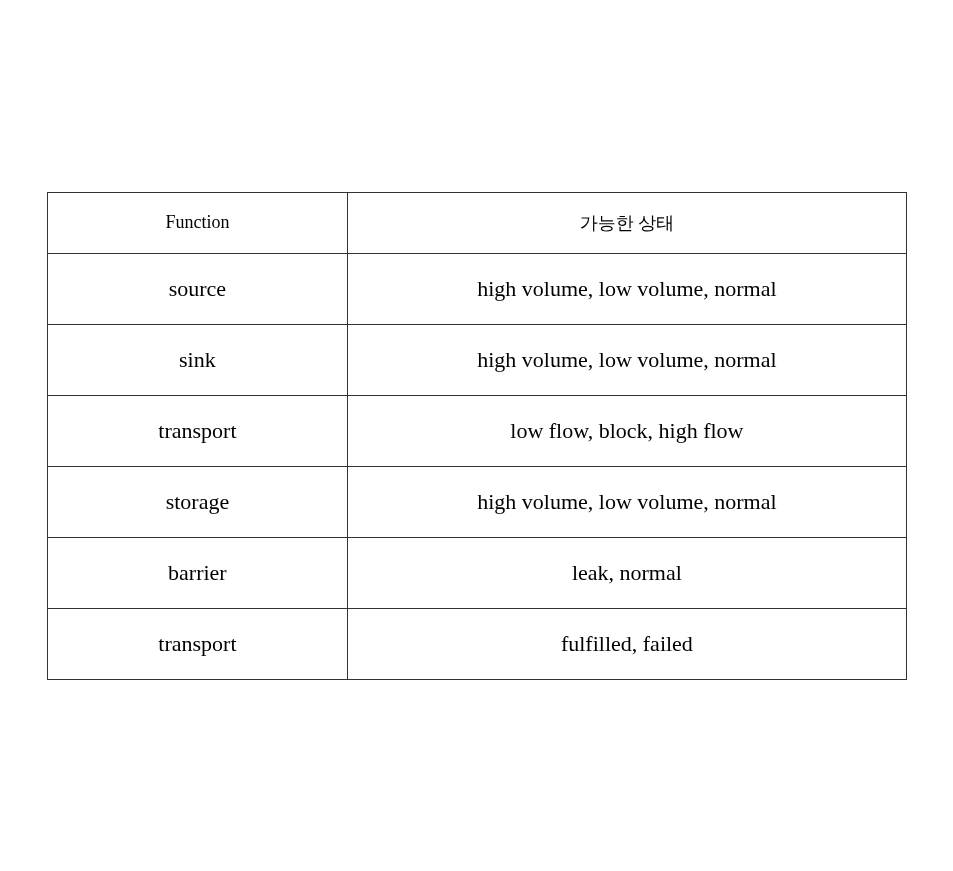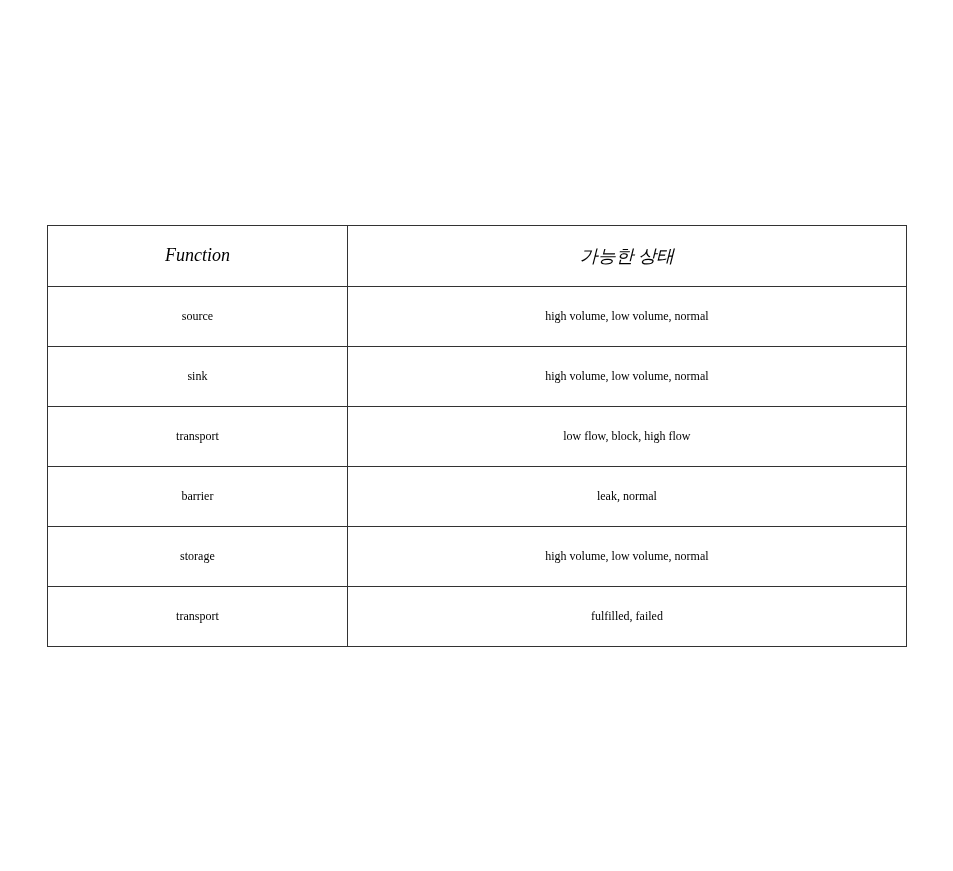--- a/index.html
+++ b/index.html
@@ -27,36 +27,35 @@
       width: 100%;
       border-collapse: collapse;
     }
 
     thead tr th {
       border-bottom: 1.5px solid #333;
       padding: 18px 20px;
       text-align: center;
       font-weight: normal;
       font-size: 18px;
-      font-style: italic;
     }
 
     thead tr th:first-child {
       border-right: 1.5px solid #333;
       width: 35%;
     }
 
     thead tr th:last-child {
       width: 65%;
     }
 
     tbody tr td {
       padding: 22px 20px;
       text-align: center;
-      font-size: 12px;
+      font-size: 22px;
       border-top: 1.5px solid #333;
     }
 
     tbody tr td:first-child {
       border-right: 1.5px solid #333;
     }
   </style>
 </head>
 <body>
 
@@ -75,26 +74,26 @@
         </tr>
         <tr>
           <td>sink</td>
           <td>high  volume,  low  volume,  normal</td>
         </tr>
         <tr>
           <td>transport</td>
           <td>low  flow,  block,  high  flow</td>
         </tr>
         <tr>
+          <td>storage</td>
+          <td>high  volume,  low  volume,  normal</td>
+        </tr>
+        <tr>
           <td>barrier</td>
           <td>leak,  normal</td>
-        </tr>
-        <tr>
-          <td>storage</td>
-          <td>high  volume,  low  volume,  normal</td>
         </tr>
         <tr>
           <td>transport</td>
           <td>fulfilled,  failed</td>
         </tr>
       </tbody>
   </table>
 </div>
 
 </body></html>

